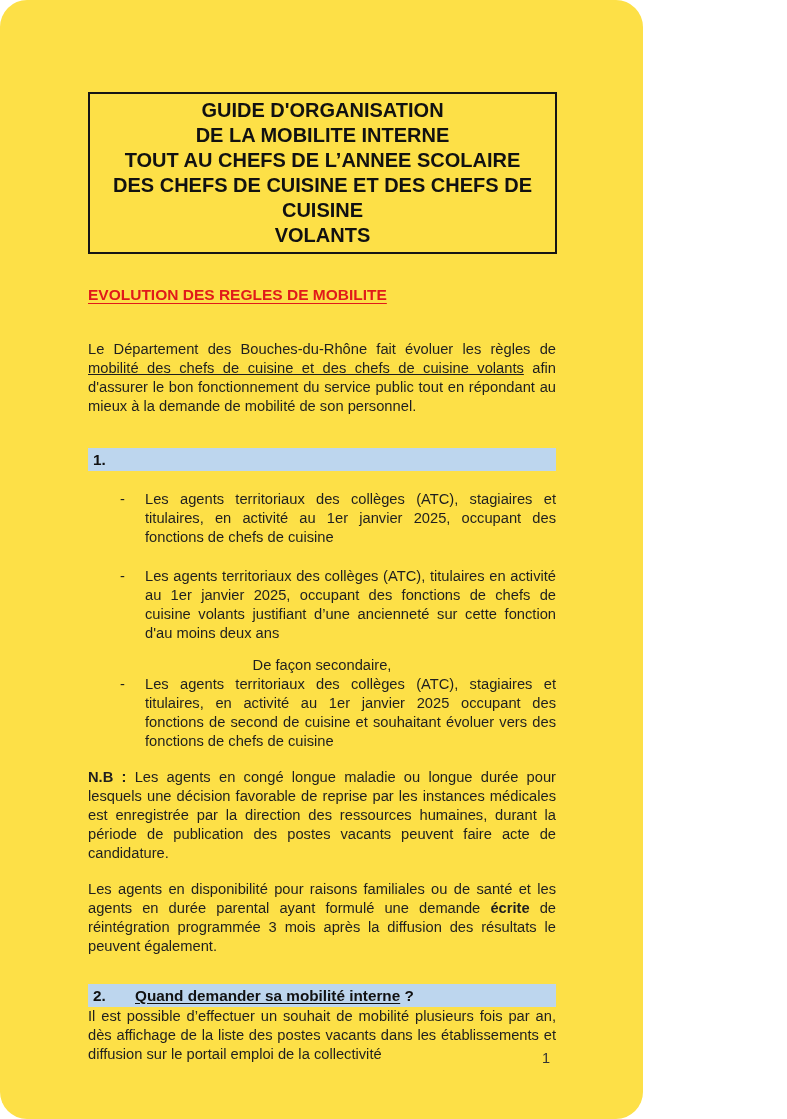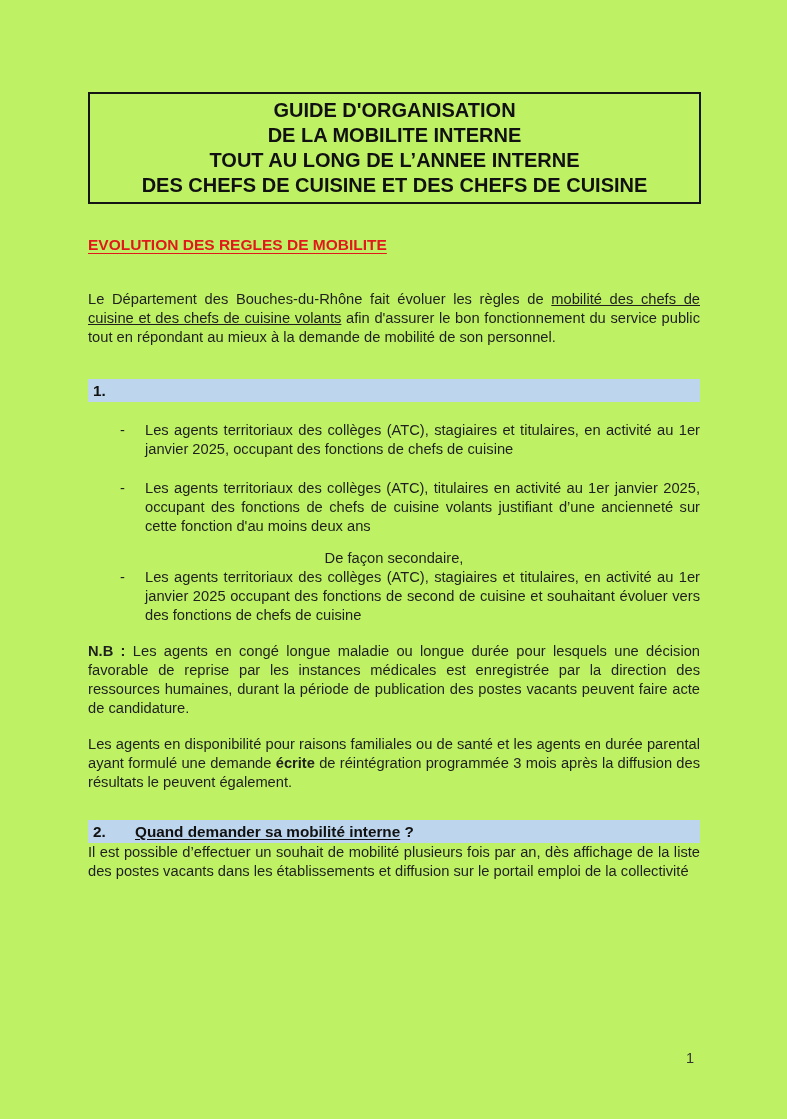--- a/index.html
+++ b/index.html
@@ -3,27 +3,28 @@
 <meta charset="utf-8">
 <style>
   :root{
     --red:#e01a1a;
     --band:#bdd6ee;
     --ink:#1f1f1f;
   }
   html,body{margin:0;padding:0;background:#ffffff;}
   .page{
     position:relative;
-    width:787px;height:1119px;
-    background:#bef264;
+    width:643px;height:1119px;
+    background:#fde047;
     color:var(--ink);
     font-family:"Liberation Sans","DejaVu Sans",sans-serif;
     font-size:14.7px;
     line-height:19px;
     overflow:hidden;
+    border-radius:27px;
   }
   .content{margin-left:88px;margin-right:87px;}
 
   .title-box{
     margin:92px 86px 0 88px;
     border:2px solid #151515;
     padding:4px 6px;
     text-align:center;
     font-weight:bold;
     font-size:20px;
@@ -87,22 +88,23 @@
   }
 </style>
 </head>
 <body>
 
 <div class="page">
 
   <div class="title-box">
     <div>GUIDE D'ORGANISATION</div>
     <div>DE LA MOBILITE INTERNE</div>
-    <div>TOUT AU LONG DE L’ANNEE INTERNE</div>
+    <div>TOUT AU CHEFS DE L’ANNEE SCOLAIRE</div>
     <div>DES CHEFS DE CUISINE ET DES CHEFS DE CUISINE</div>
+    <div>VOLANTS</div>
   </div>
 
   <div class="content">
 
     <div class="main-heading">
       <span>EVOLUTION DES REGLES DE MOBILITE</span>
     </div>
 
     <p class="intro"><span>Le Département des Bouches-du-Rhône fait évoluer les règles de </span><span class="underlined">mobilité des chefs de cuisine et des chefs de cuisine volants</span><span> afin d'assurer le bon fonctionnement du service public tout en répondant au mieux à la demande de mobilité de son personnel.</span></p>
 

